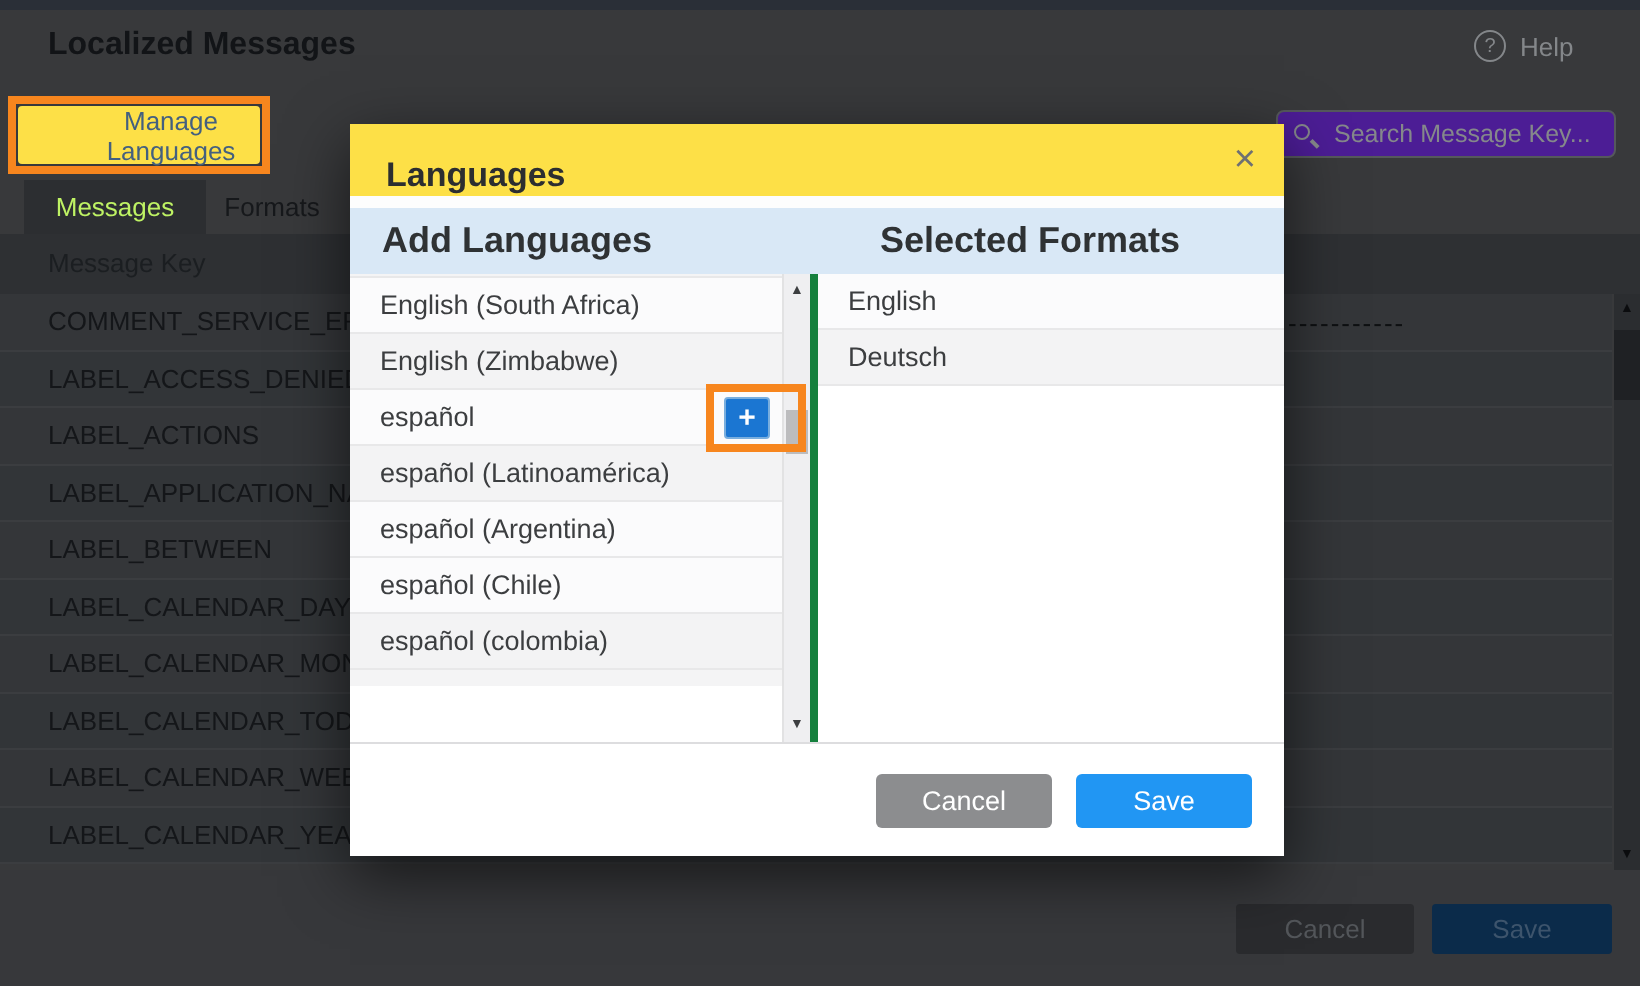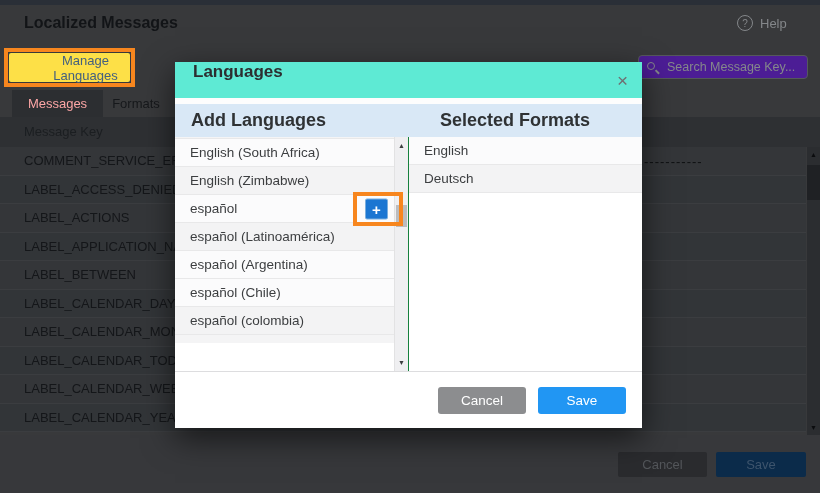--- a/index.html
+++ b/index.html
@@ -16,48 +16,48 @@
   .hl { border:4px solid #f7861e; z-index:30; pointer-events:none; }
   .hl-manage { left:4px; top:48px; width:131px; height:39px; }
   .hl-plus { left:353px; top:192px; width:50px; height:34px; }
   .search { left:638px; top:55px; width:170px; height:24px; border:1px solid #55585c; border-radius:4px; background:#4c1d95; display:flex; align-items:center; padding:0 8px; gap:7px; }
   .mag { position:relative; width:13px; height:13px; flex:0 0 auto; }
   .mag-c { position:absolute; left:0; top:1px; width:8px; height:8px; border:1.5px solid #85888b; border-radius:50%; }
   .mag-h { position:absolute; width:5px; height:1.5px; background:#85888b; transform:rotate(45deg); left:8px; top:10px; }
   .search input { background:transparent; border:none; outline:none; color:#85888b; font-size:12.5px; width:100%; }
   .search input::placeholder { color:#85888b; opacity:1; }
   .tab { top:90px; height:27px; line-height:27px; text-align:center; font-size:13px; }
-  .tab-messages { left:12px; width:91px; background:#2c2e31; color:#fca5a5; }
+  .tab-messages { left:12px; width:91px; background:#2c2e31; color:#bef264; }
   .tab-formats { left:90px; width:92px; color:#16181b; }
   .thead { left:0; top:117px; width:820px; height:30px; background:#2e3033; color:#1b1e21; font-size:13px; line-height:30px; padding-left:24px; }
   .trows { left:0; top:147px; width:806px; }
   .trow { height:28.5px; border-bottom:1px solid #3b3d40; display:flex; align-items:center; padding-left:24px; font-size:13px; color:#141619; position:relative; }
   .trow:nth-child(odd) { background:#343639; }
   .trow:nth-child(even) { background:#323538; }
   .dashes { position:absolute; left:644px; top:0; height:28.5px; display:flex; align-items:center; color:#0e1012; letter-spacing:1px; font-size:13px; }
   .vscroll { left:807px; top:147px; width:13px; height:288px; background:#2b2d30; }
   .vs-arr { position:absolute; left:0; width:100%; text-align:center; font-size:7px; color:#0b0c0e; }
   .vs-up { top:4px; } .vs-down { bottom:4px; }
   .vs-thumb { position:absolute; left:0; top:18px; width:13px; height:35px; background:#1f2124; }
   .pfooter { left:0; top:435px; width:820px; height:58px; background:#37383b; }
   .pf-btn { position:absolute; top:452px; height:25px; border:none; border-radius:2px; font-size:13px; }
   .pf-cancel { left:618px; width:89px; background:#2a2b2e; color:#53565a; }
   .pf-save { left:716px; width:90px; background:#0b2b4a; color:#3d546c; }
 
   
   .modal { left:175px; top:62px; width:467px; height:366px; background:#fff; z-index:10; box-shadow:0 10px 30px rgba(0,0,0,.6); }
-  .m-head { height:36px; background:#5eead4; display:flex; align-items:flex-start; padding:0 18px; position:relative; }
+  .m-head { height:36px; background:#fde047; display:flex; align-items:flex-end; padding:0 18px; position:relative; }
   .m-title { font-size:17px; font-weight:600; color:#2c2e30; }
   .m-close { position:absolute; right:14px; top:50%; transform:translateY(-50%); font-size:19px; color:#6f7072; cursor:pointer; line-height:1; }
   .m-gap { height:6px; background:#fdfdfd; }
   .m-cols { height:33px; background:#d9e8f6; display:flex; align-items:center; font-size:18px; font-weight:bold; color:#2f3234; }
   .m-col-left { width:234px; padding-left:16px; }
   .m-col-right { padding-left:31px; }
   .m-body { height:234px; display:flex; position:relative; }
-  .m-left { width:234px; border-right:1px solid #15803d; position:relative; }
+  .m-left { width:234px; border-right:4px solid #15803d; position:relative; }
   .m-rows { margin-right:14px; }
   .lspacer { height:2px; background:#f4f4f5; border-bottom:1px solid #e8e8e9; }
   .lrow { height:28px; border-bottom:1px solid #e8e8e9; display:flex; align-items:center; padding-left:15px; font-size:13.5px; color:#3c3e40; position:relative; }
   .bg-a { background:#fbfbfc; } .bg-b { background:#f3f3f4; }
   .lpartial { height:8px; background:#f4f4f5; }
   .plus-btn { position:absolute; right:6px; top:50%; transform:translateY(-50%); width:23px; height:21px; background:#1b76d2; border:1px solid #79aede; border-radius:2px; color:#fff; display:flex; align-items:center; justify-content:center; font-size:15px; font-weight:bold; cursor:pointer; }
   .m-scroll { position:absolute; right:0; top:0; width:14px; height:234px; background:#efeff1; border-left:1px solid #e2e2e3; }
   .ms-arr { position:absolute; left:0; width:100%; text-align:center; font-size:7px; color:#3c3e40; }
   .ms-up { top:5px; } .ms-down { bottom:5px; }
   .ms-thumb { position:absolute; left:1px; width:11px; top:68px; height:22px; background:#bcbcbe; }

